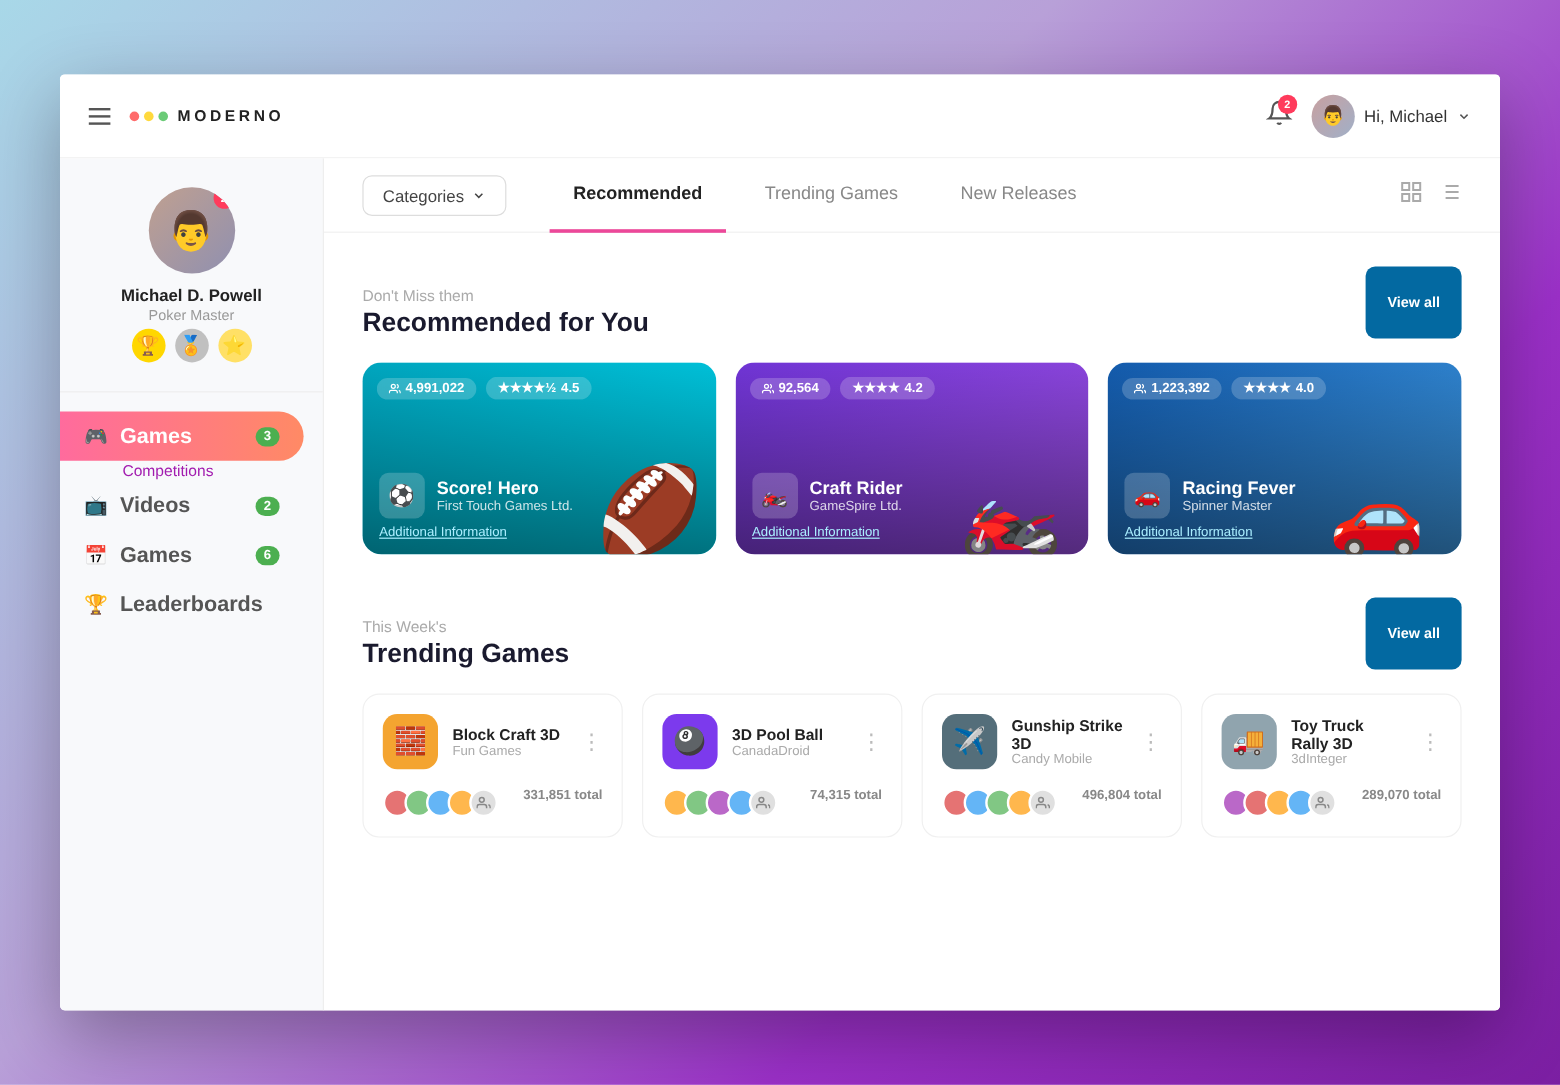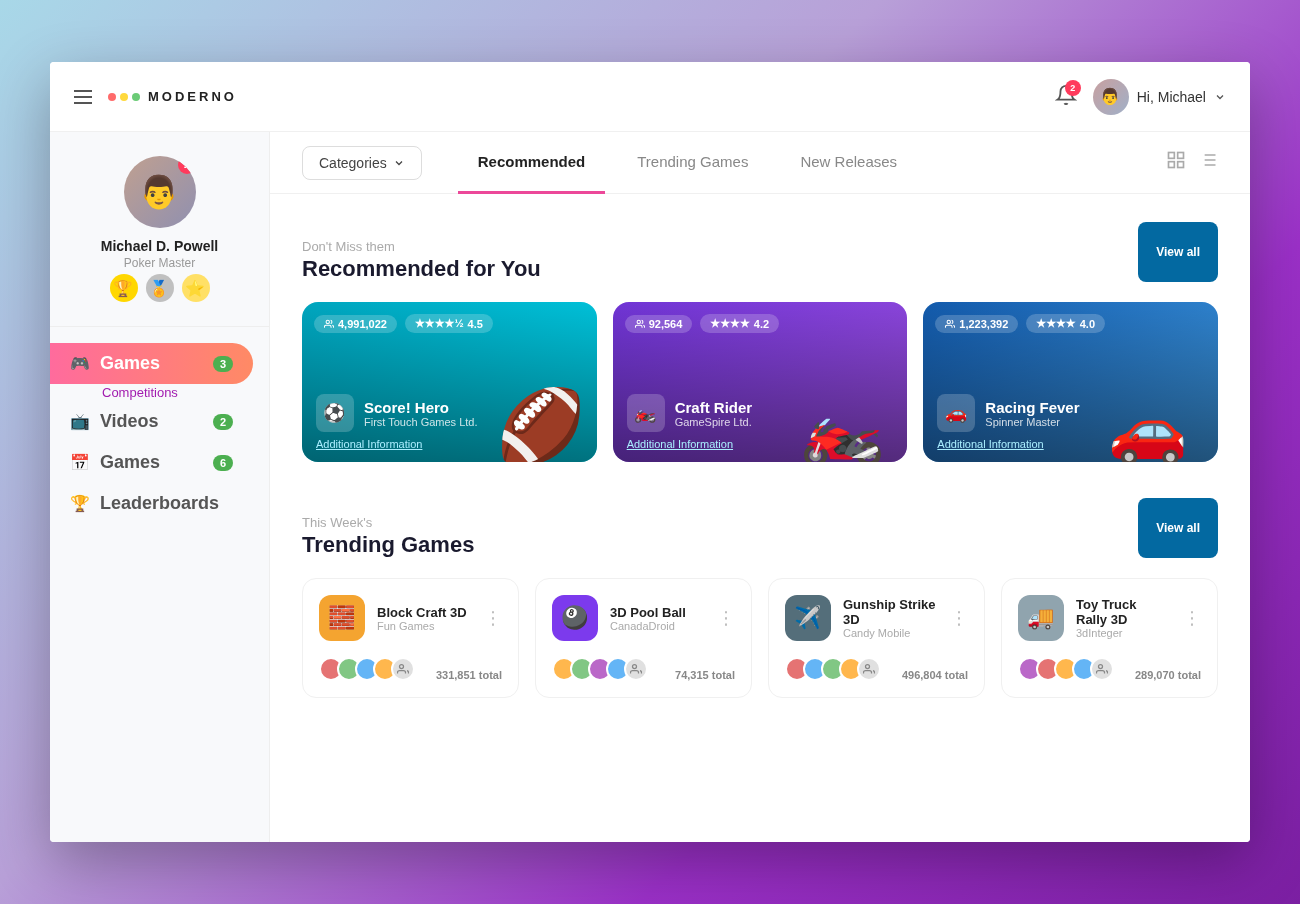--- a/index.html
+++ b/index.html
@@ -477,21 +477,21 @@
       color: #aaa;
     }
     .trend-menu {
       margin-left: auto;
       cursor: pointer;
       color: #bbb;
       font-size: 18px;
     }
     .trend-card-footer {
       display: flex;
-      align-items: flex-end;
+      align-items: flex-start;
       justify-content: space-between;
     }
     .trend-avatars {
       display: flex;
     }
     .trend-avatar {
       width: 24px;
       height: 24px;
       border-radius: 50%;
       border: 2px solid #fff;

